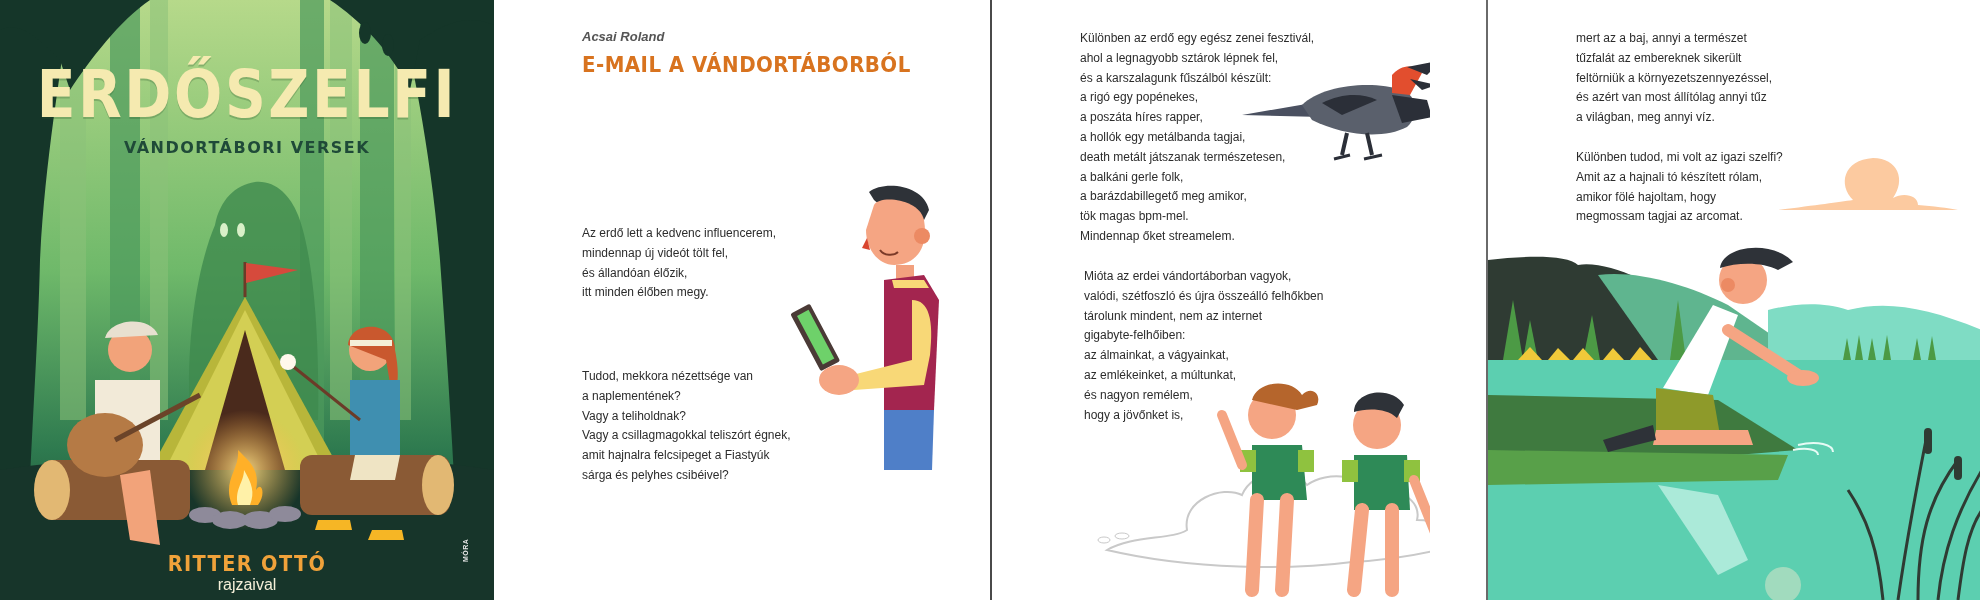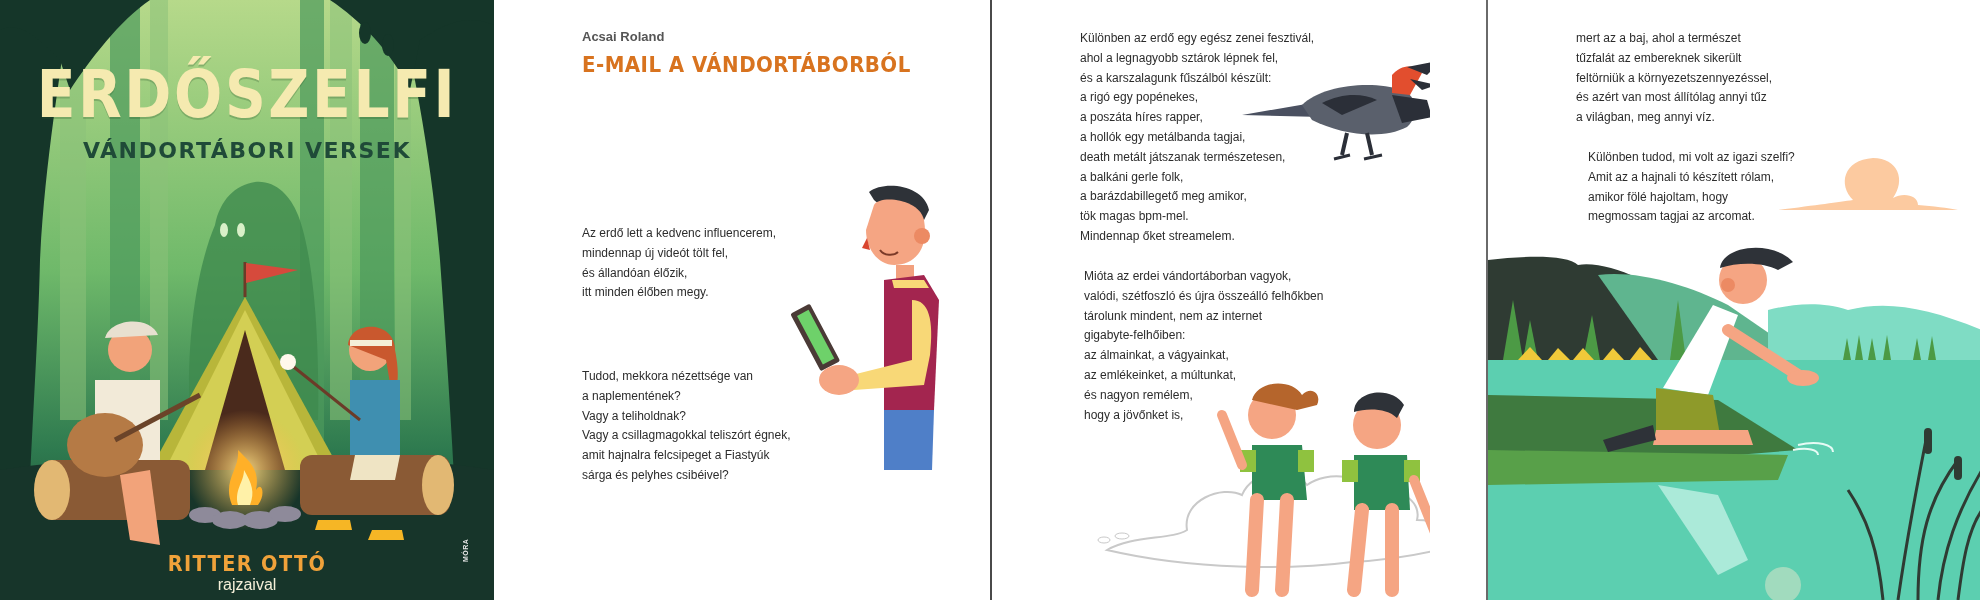--- a/index.html
+++ b/index.html
@@ -15,21 +15,21 @@
   
   .cover-svg { position: absolute; left: 0; top: 0; width: 494px; height: 600px; }
   .cover-title {
     position: absolute; left: 0; width: 494px; top: 56px; text-align: center;
     font-family: "DejaVu Sans", sans-serif; font-weight: bold; font-size: 66px;
     letter-spacing: 3px; color: #f5eab0; transform: scaleX(0.86);
     text-shadow: 0 2px 0 rgba(40,80,40,0.25);
   }
   .cover-subtitle {
     position: absolute; left: 0; width: 494px; top: 138px; text-align: center;
-    font-family: "DejaVu Sans", sans-serif; font-weight: bold; font-size: 22px;
+    font-family: "DejaVu Sans", sans-serif; font-weight: bold; font-size: 16px;
     letter-spacing: 1.5px; color: #1f4a38;
   }
   .cover-author {
     position: absolute; left: 0; width: 494px; top: 552px; text-align: center;
     font-family: "DejaVu Sans", sans-serif; font-weight: bold; font-size: 21px;
     letter-spacing: 1.5px; color: #f0a23a; transform: scaleX(0.92);
   }
   .cover-illus {
     position: absolute; left: 0; width: 494px; top: 576px; text-align: center;
     font-size: 16px; color: #f4efd8;
@@ -137,21 +137,21 @@
     <path d="M372 530 H402 L404 540 H368 Z" fill="#f6b625"></path>
   </svg>
   <div class="cover-title">ERDŐSZELFI</div>
   <div class="cover-subtitle">VÁNDORTÁBORI VERSEK</div>
   <div class="cover-author">RITTER OTTÓ</div>
   <div class="cover-illus">rajzaival</div>
   <div class="cover-publisher">MÓRA</div>
 </div>
 
 <div id="page1" class="panel">
-  <div class="author" style="left:88px; top:29px;">Acsai Roland</div>
+  <div class="author" style="left:88px; top:29px;font-style:italic;">Acsai Roland</div>
   <div class="poem-title" style="left:88px; top:52px;">E-MAIL A VÁNDORTÁBORBÓL</div>
 
   <div class="stanza" style="left:88px; top:224px;">
     <span class="line">Az erdő lett a kedvenc influencerem,</span>
     <span class="line">mindennap új videót tölt fel,</span>
     <span class="line">és állandóan élőzik,</span>
     <span class="line">itt minden élőben megy.</span>
   </div>
   <div class="stanza" style="left:88px; top:323px;margin-top:44px;">
     <span class="line">Tudod, mekkora nézettsége van</span>
@@ -236,27 +236,27 @@
     <path d="M262 85 H315 L318 140 H262 Z" fill="#2e8a57"></path>
     <rect x="250" y="90" width="16" height="22" fill="#8fc23f"></rect>
     <rect x="312" y="90" width="16" height="22" fill="#8fc23f"></rect>
     <path d="M270 140 L262 220 M300 140 L300 220" stroke="#f5a583" stroke-width="14" stroke-linecap="round"></path>
     <path d="M322 110 L350 180" stroke="#f5a583" stroke-width="10" stroke-linecap="round"></path>
   </svg>
 </div>
 
 <div id="page3" class="panel">
   <div class="stanza" style="left:88px; top:29px;">
-    <span class="line">mert az a baj, ahol a természet</span>
+    <span class="line">mert az a baj, annyi a természet</span>
     <span class="line">tűzfalát az embereknek sikerült</span>
     <span class="line">feltörniük a környezetszennyezéssel,</span>
     <span class="line">és azért van most állítólag annyi tűz</span>
     <span class="line">a világban, meg annyi víz.</span>
   </div>
-  <div class="stanza" style="left:100px; top:148px;">
+  <div class="stanza" style="left:88px; top:148px;">
     <span class="line">Különben tudod, mi volt az igazi szelfi?</span>
     <span class="line">Amit az a hajnali tó készített rólam,</span>
     <span class="line">amikor fölé hajoltam, hogy</span>
     <span class="line">megmossam tagjai az arcomat.</span>
   </div>
 
   <svg class="illus" style="left:290px; top:150px;" width="180" height="65" viewBox="0 0 180 65">
     <path d="M0 60 C40 55 60 52 75 50 C60 35 65 10 95 8 C120 8 128 30 115 48 C125 42 140 45 140 55 C155 56 170 58 180 60 Z" fill="#fccaa0"></path>
   </svg>
 

